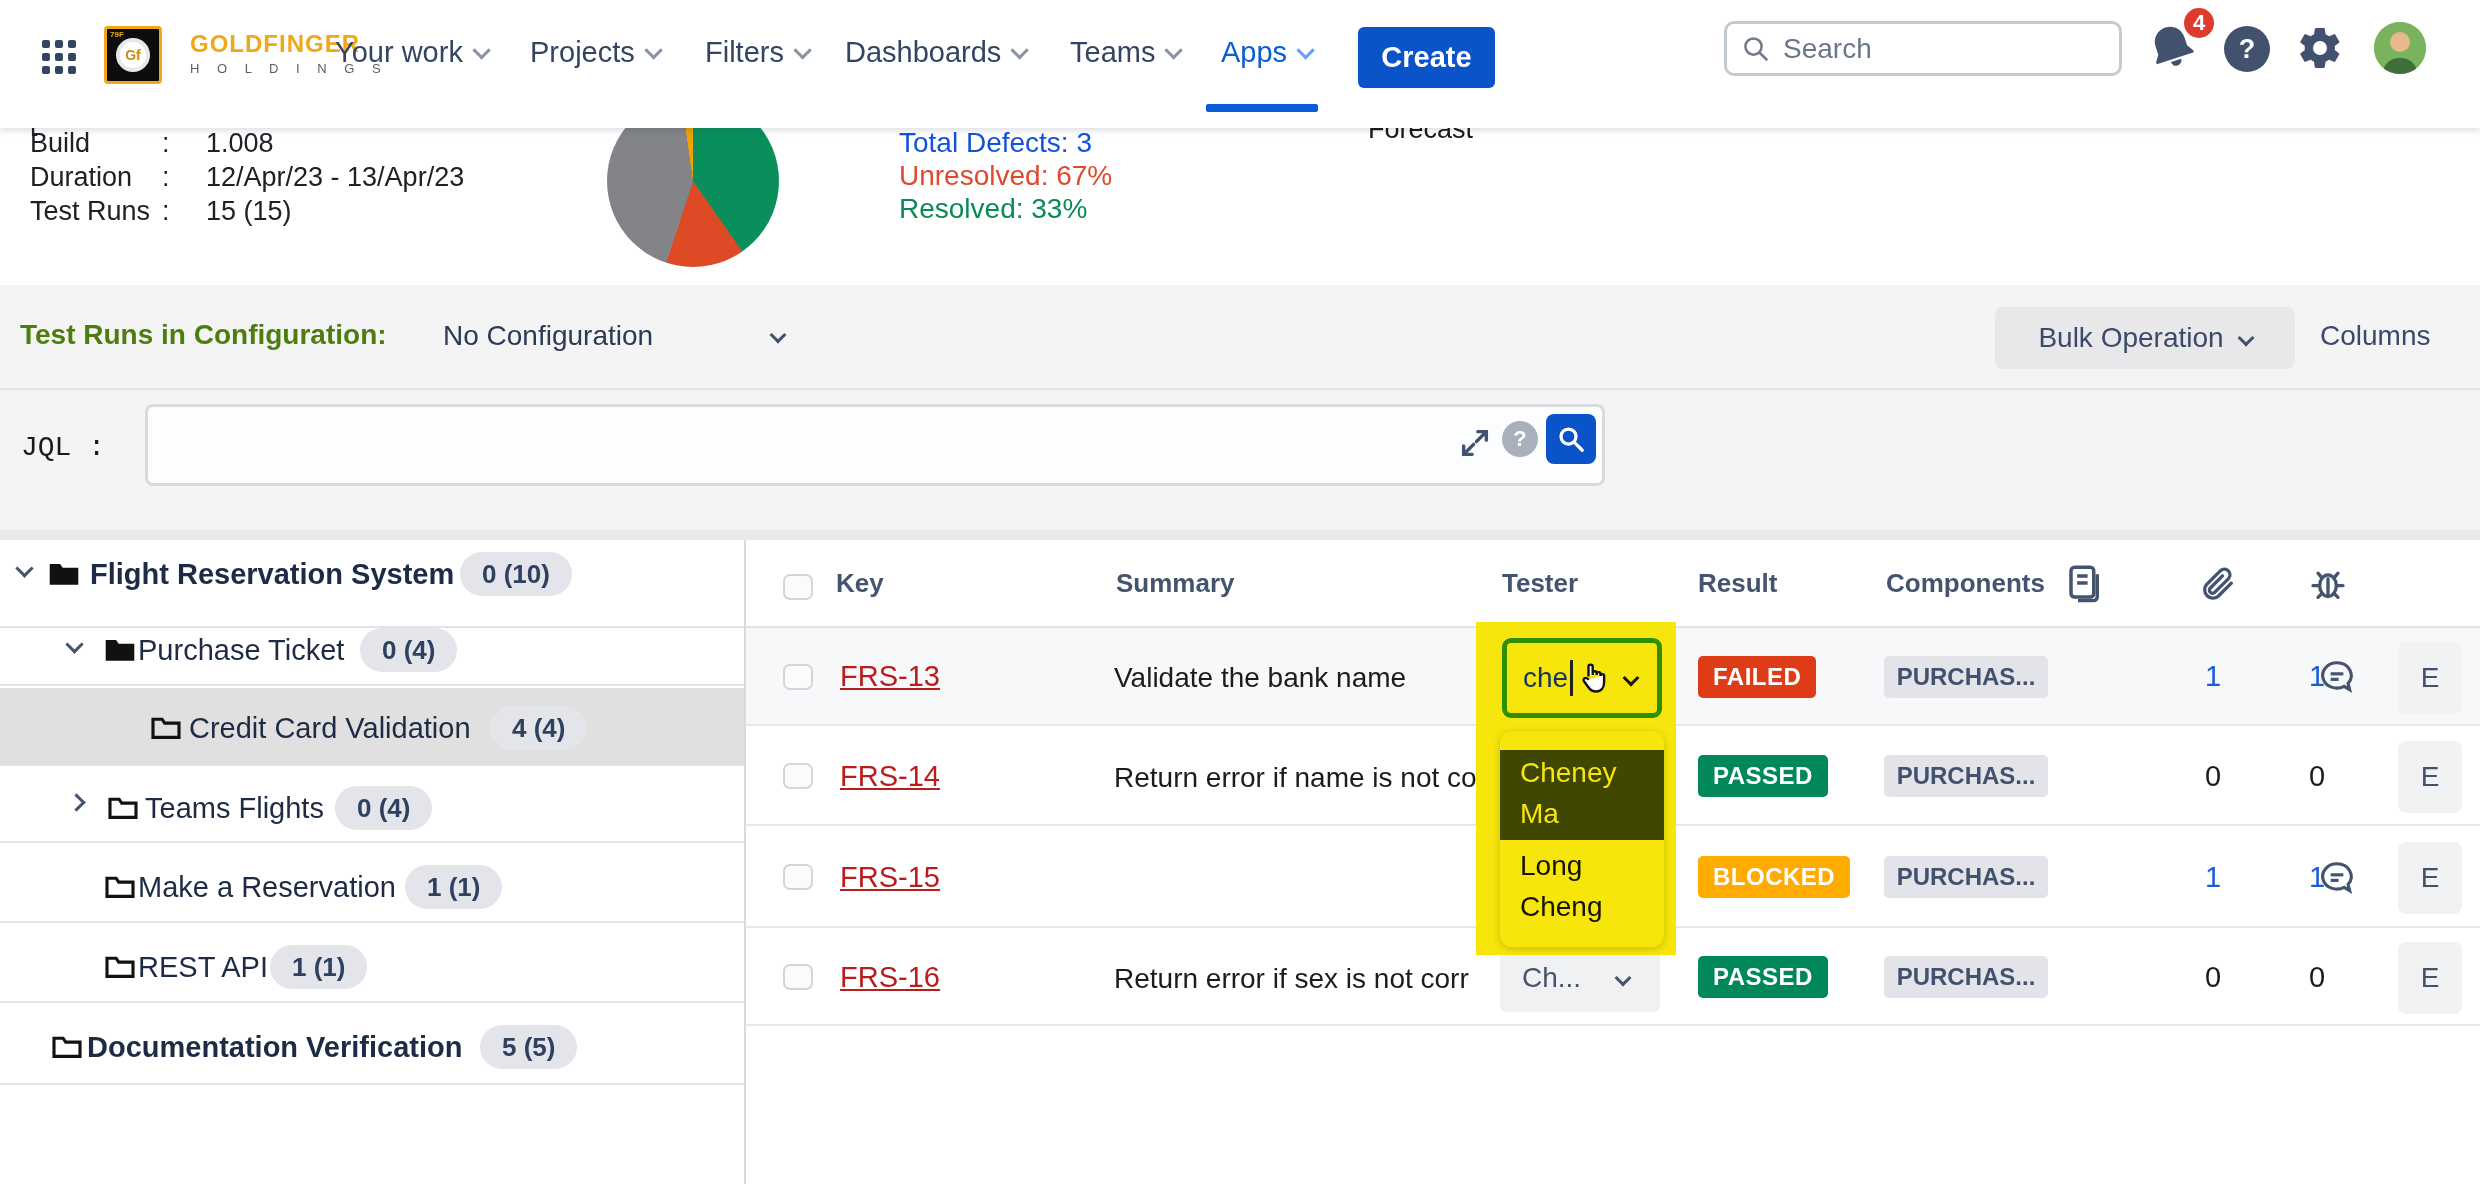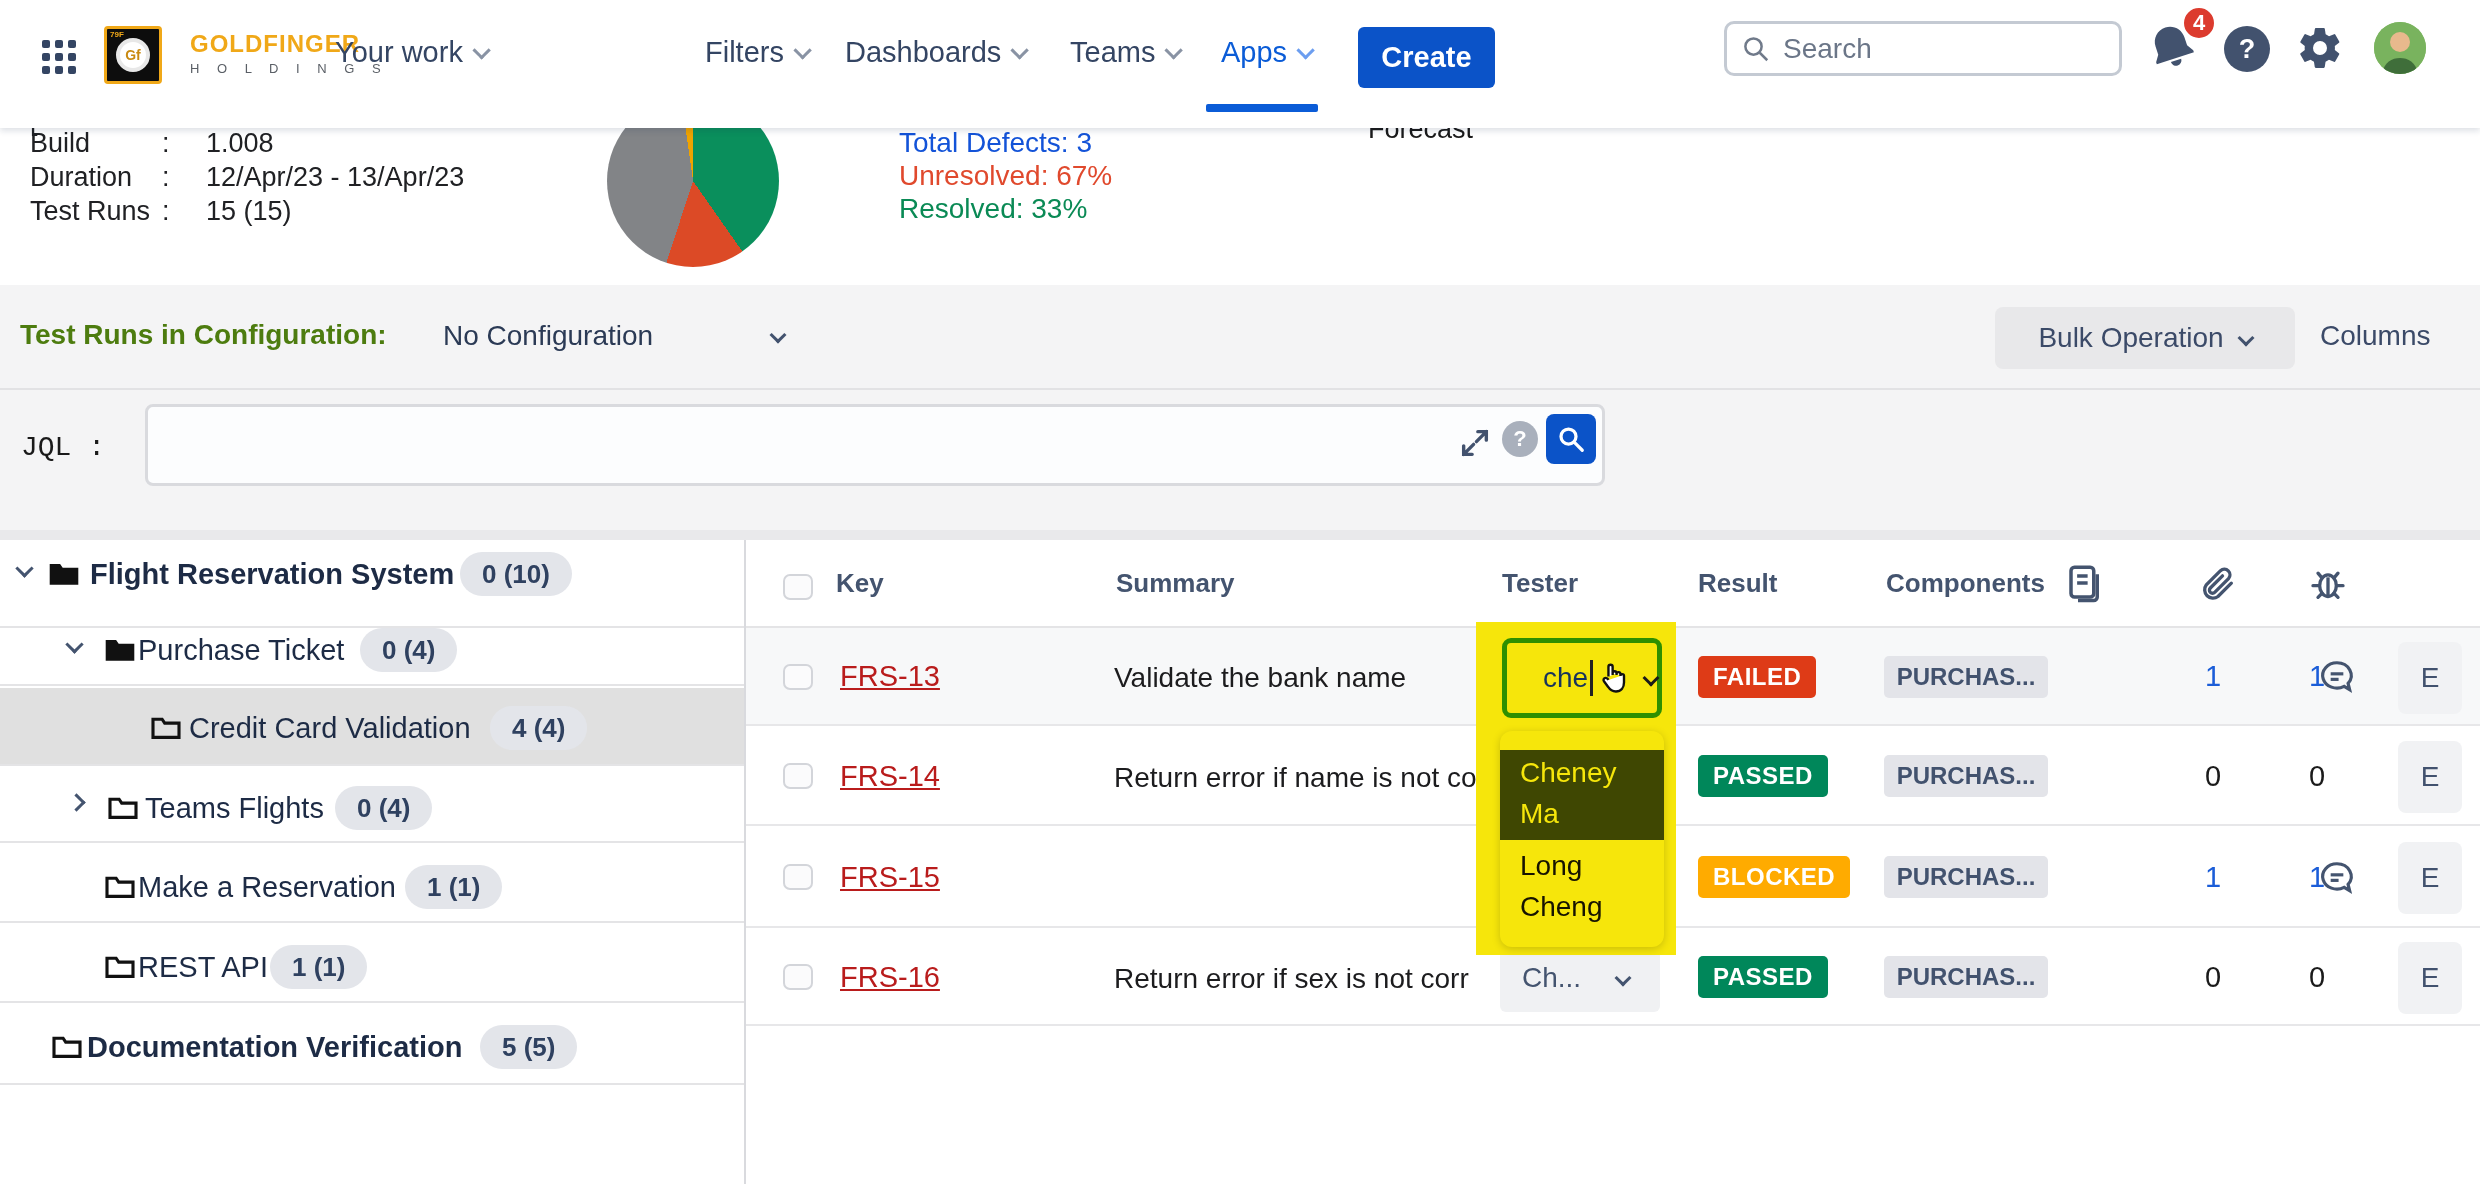--- a/index.html
+++ b/index.html
@@ -85,21 +85,21 @@
   .cpill { position:absolute; left:1138px; width:164px; height:42px; line-height:42px; text-align:center; border-radius:5px; background:#e3e4e9; color:#42526e; font-size:24px; font-weight:800; }
   .cnum { position:absolute; width:60px; text-align:center; font-size:29px; }
   .ebtn { position:absolute; left:1652px; width:64px; height:72px; background:#f1f2f4; border-radius:8px; color:#42526e; font-size:28px; display:flex; align-items:center; justify-content:center; cursor:pointer; }
   .cicon { position:absolute; left:1572px; }
   .tester-chip { position:absolute; left:754px; width:160px; height:68px; background:#f0f1f3; border-radius:6px; display:flex; align-items:center; cursor:pointer; }
   .tester-chip span { font-size:28px; color:#44546f; margin-left:22px; }
   .tester-chip .dchev { margin-left:36px; border-color:#44546f; }
 
   
   .hl { position:absolute; left:1476px; top:622px; width:200px; height:333px; background:#f6e60b; z-index:20; }
-  .hl-input { position:absolute; left:1502px; top:638px; width:160px; height:80px; background:#f6e60b; border:5px solid #2e8f00; border-radius:9px; z-index:22; display:flex; align-items:center; cursor:text;padding-left:20px; }
+  .hl-input { position:absolute; left:1502px; top:638px; width:160px; height:80px; background:#f6e60b; border:5px solid #2e8f00; border-radius:9px; z-index:22; display:flex; align-items:center; cursor:text; }
   .hl-input .val { font-size:28px; color:#17335c; margin-left:16px; }
   .caret { width:3px; height:36px; background:#222; margin-left:2px; }
   .hl-input .dchev { border-color:#1a1a1a; margin-left:14px; }
   .dropdown { position:absolute; left:1500px; top:731px; width:164px; height:216px; background:#f6e60b; border-radius:12px; box-shadow:0 2px 8px rgba(0,0,0,.18); z-index:21; overflow:hidden; }
   .opt { position:absolute; left:0; width:164px; height:90px; padding:2px 0 0 20px; font-size:28px; line-height:41px; cursor:pointer; }
   .opt.sel { background:#3f4702; color:#f6e60b; }
   .opt.plain { color:#161300; }
 
   svg { display:block; }
 </style>
@@ -124,20 +124,24 @@
       <span class="tiny">79F</span>
       <span class="swirl">Gf</span>
     </div>
     <div class="brand">
       <div class="b1">GOLDFINGER</div>
       <div class="b2">H O L D I N G S</div>
     </div>
 
     <div class="nav-item" style="left:335px">
         <span>Your work</span>
+        <span class="chev"></span>
+      </div>
+    <div class="nav-item" style="left:530px">
+        <span>Projects</span>
         <span class="chev"></span>
       </div>
     <div class="nav-item" style="left:705px">
         <span>Filters</span>
         <span class="chev"></span>
       </div>
     <div class="nav-item" style="left:845px">
         <span>Dashboards</span>
         <span class="chev"></span>
       </div>

